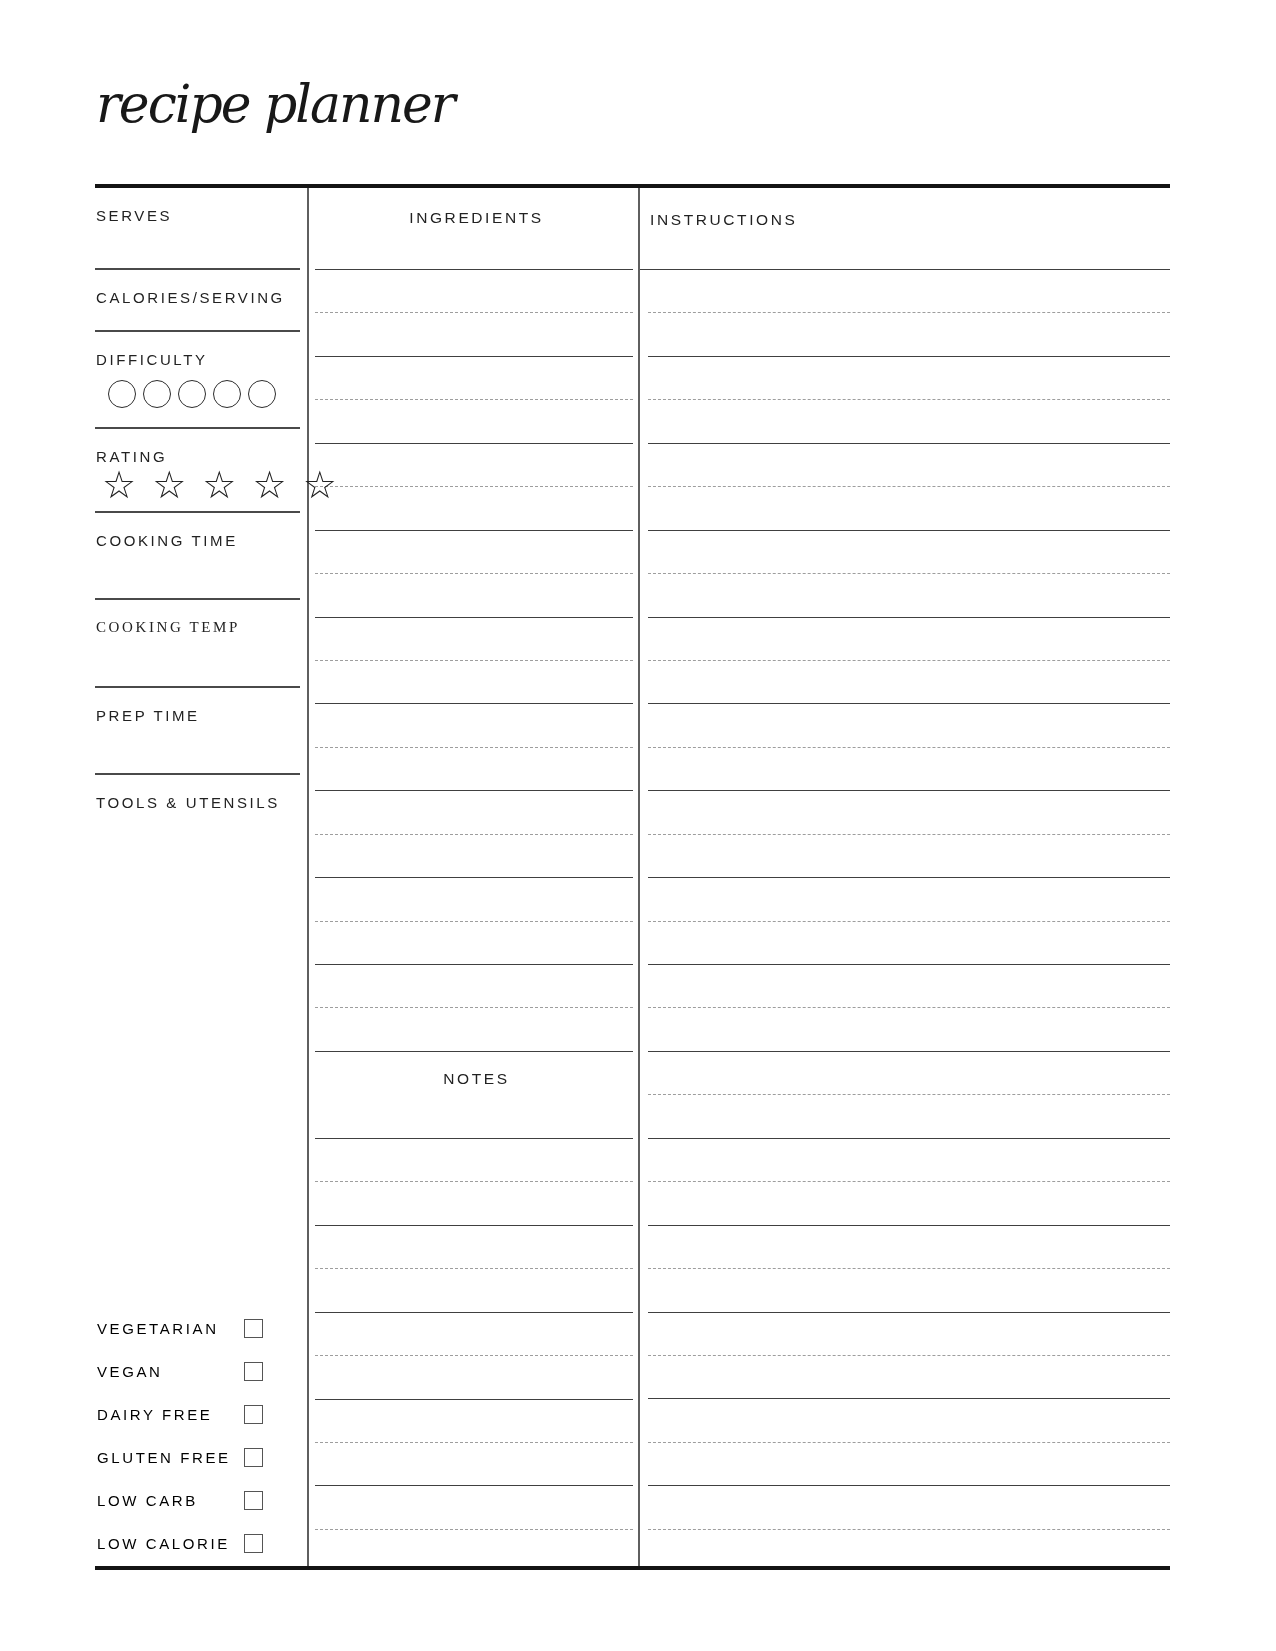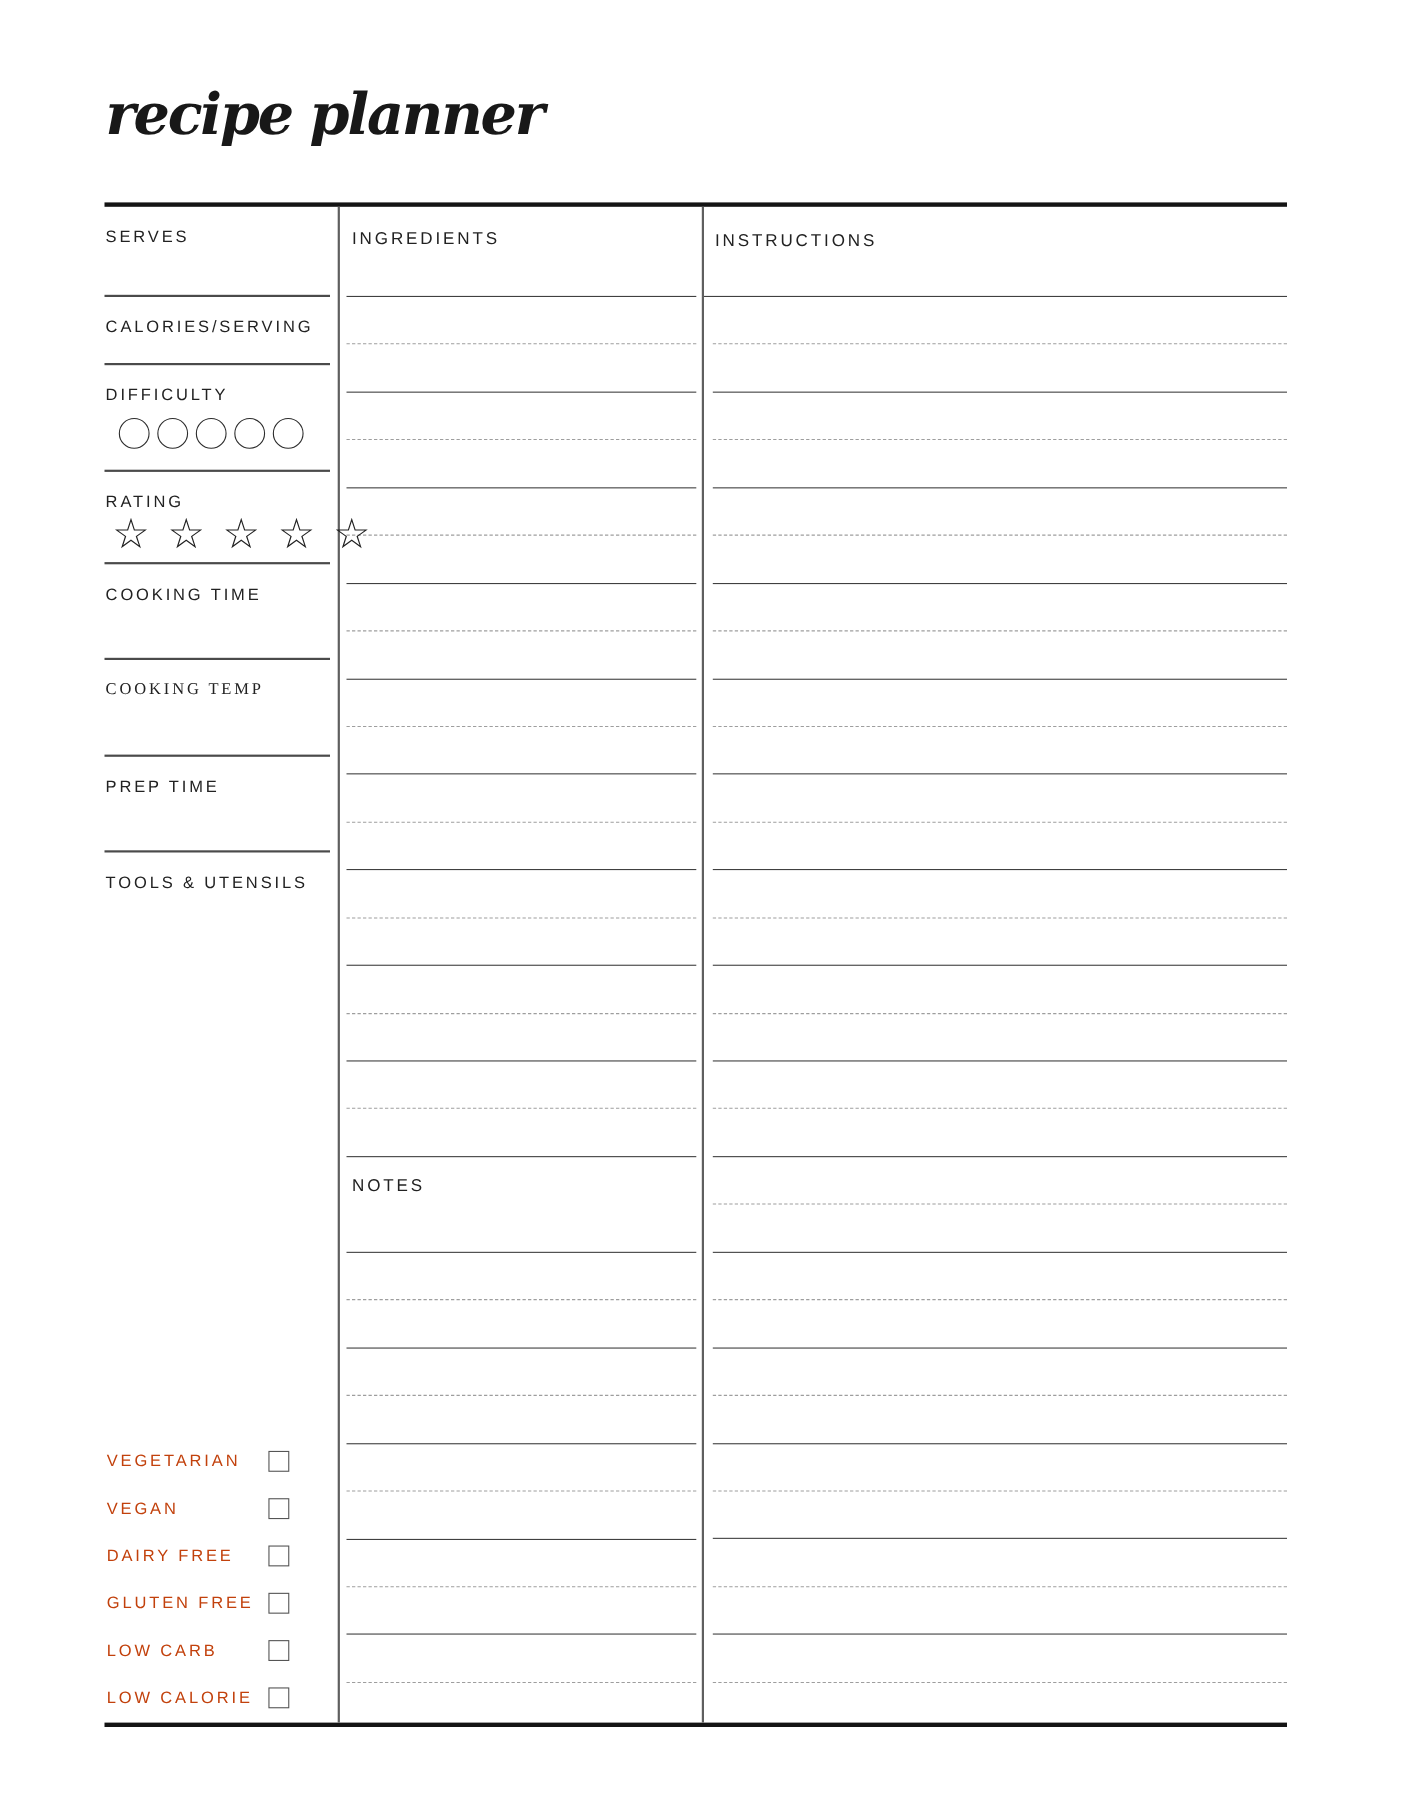--- a/index.html
+++ b/index.html
@@ -17,21 +17,21 @@
     width:1276px;height:1651px;
     background:#ffffff;
     font-family:"Liberation Sans",sans-serif;
     color:var(--ink);
     overflow:hidden;
   }
   
   .title{
     position:absolute;left:96px;top:76px;
     font-family:"DejaVu Serif",serif;
-    font-style:italic;font-weight:bold;
+    font-style:italic;font-weight:normal;
     font-size:52px;line-height:1.1;letter-spacing:-2px;
     color:#181818;
   }
   .recipe-name{
     position:absolute;left:655px;top:98px;width:515px;
     display:flex;align-items:flex-end;gap:12px;
   }
   .recipe-name .rn-label{
     font-size:15px;letter-spacing:2.6px;color:#222;
     padding-bottom:4px;white-space:nowrap;
@@ -49,21 +49,21 @@
   }
   .col{height:100%;}
   .col-left{
     width:214px;flex:0 0 214px;position:relative;
     border-right:2px solid var(--divider);
     display:flex;flex-direction:column;
   }
   .col-mid{
     width:331px;flex:0 0 331px;
     border-right:2px solid var(--divider);
-    display:flex;flex-direction:column;
+    display:flex;flex-direction:column;text-align:center;
   }
   .col-right{flex:1;display:flex;flex-direction:column;}
   
   .sf{position:relative;padding:19px 12px 0 1px;}
   .col-left .sf:nth-child(1){height:82px;}
   .col-left .sf:nth-child(2){height:62px;}
   .col-left .sf:nth-child(3){height:97px;}
   .col-left .sf:nth-child(4){height:84px;}
   .col-left .sf:nth-child(5){height:87px;}
   .col-left .sf:nth-child(6){height:88px;font-family:Liberation Serif, serif;}
@@ -83,21 +83,21 @@
     margin:0 0 0 6px;font-size:38px;line-height:1.1;letter-spacing:2px;
     font-family:"DejaVu Sans",sans-serif;color:#222;white-space:nowrap;
   }
   .stars span{display:inline-block;}
   
   .diet{margin-top:auto;padding-bottom:1px;}
   .diet-row{
     height:43px;display:flex;align-items:center;justify-content:space-between;
     padding:0 32px 0 1px;
   }
-  .diet-label{font-size:15px;letter-spacing:2.6px;color:#c2410c;white-space:nowrap;}
+  .diet-label{font-size:15px;letter-spacing:2.6px;color:#000000;white-space:nowrap;}
   .checkbox{
     width:19px;height:19px;border:1.6px solid var(--box-border);
     background:transparent;flex:0 0 19px;
   }
   
   .colhead{
     height:82px;font-size:15.5px;letter-spacing:2.6px;color:#222;
     border-bottom:1.6px solid var(--rule-solid);
   }
   .col-mid .colhead{margin:0 5px 0 6px;padding:21px 0 0 5px;}

